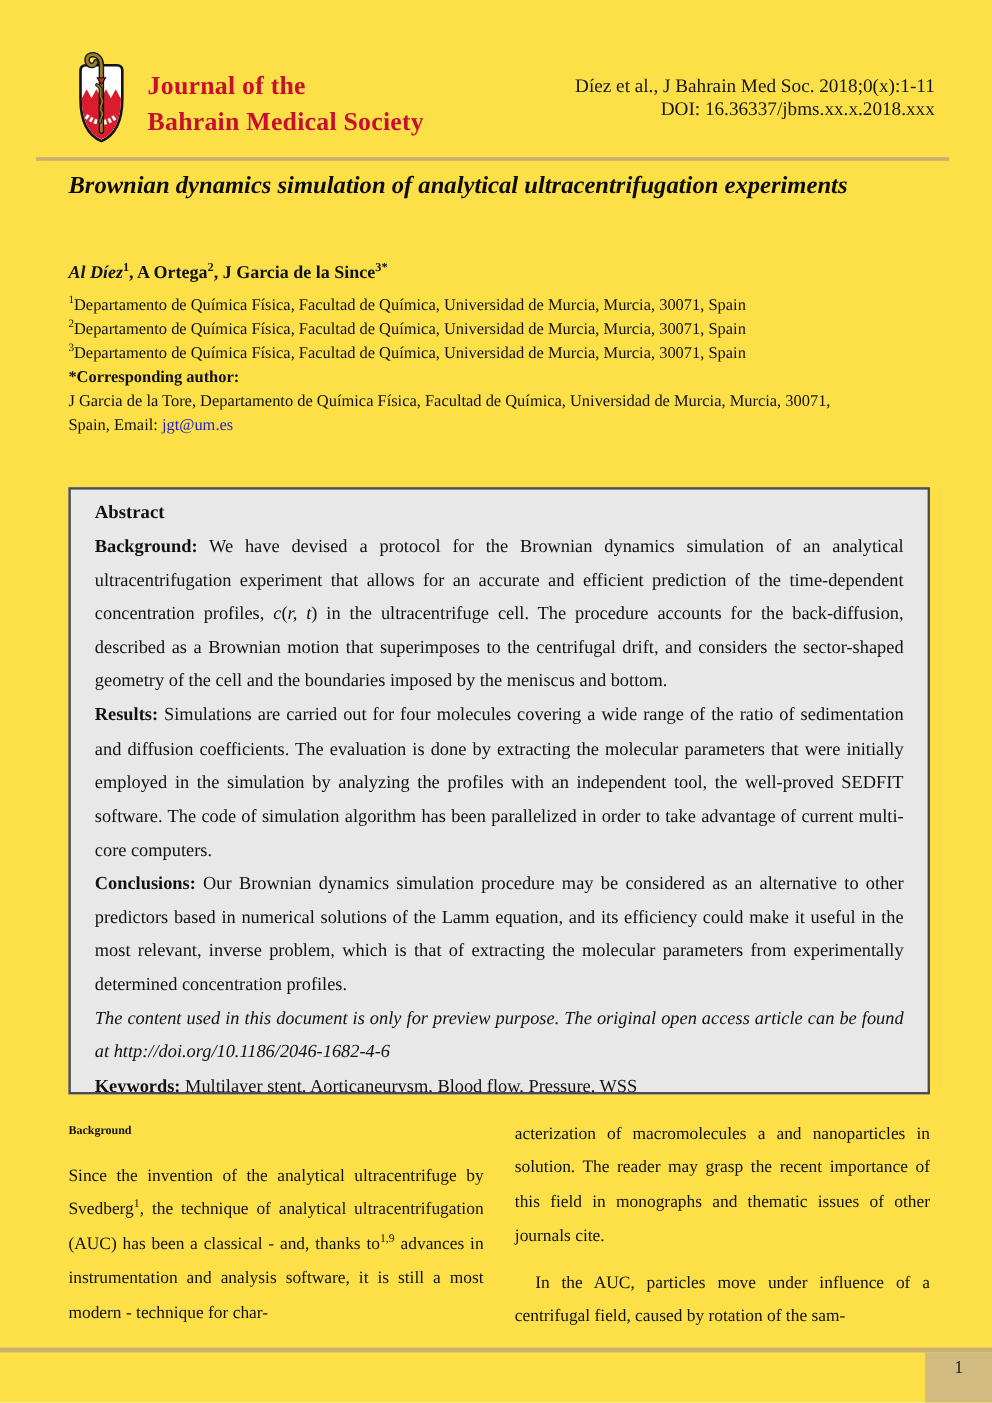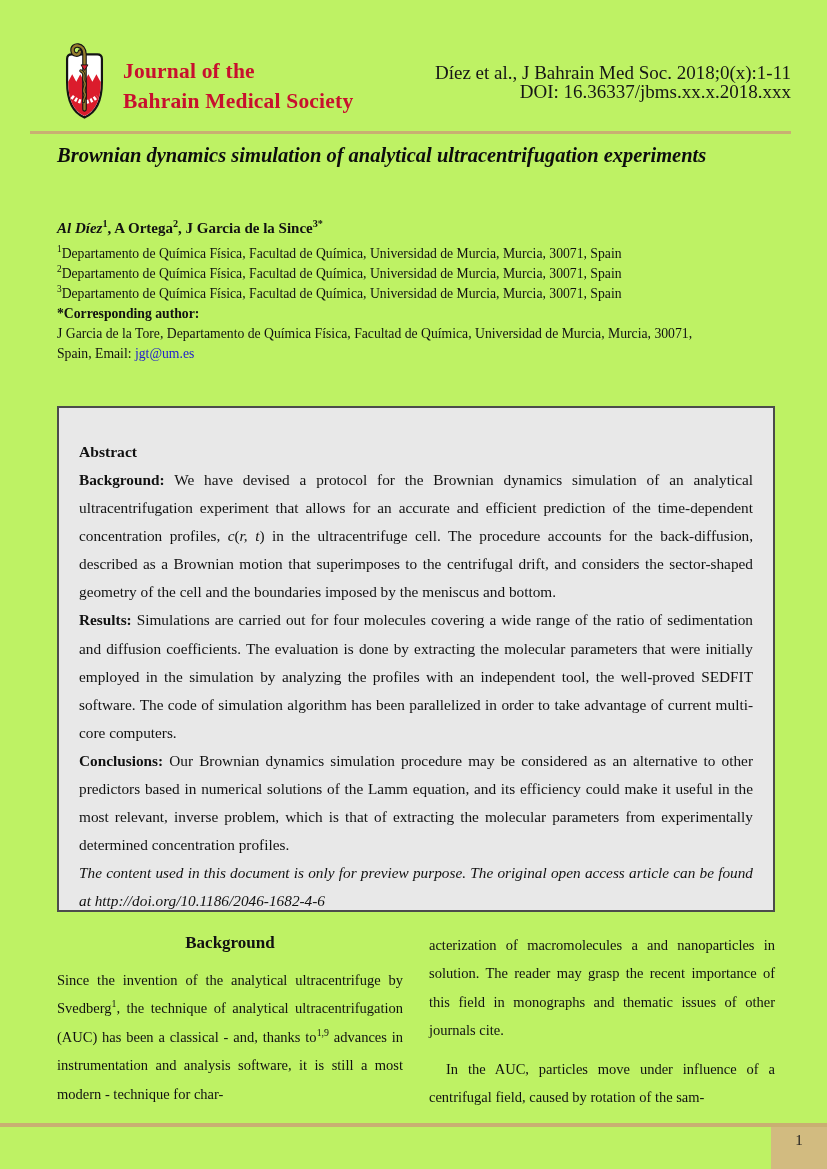--- a/index.html
+++ b/index.html
@@ -1,44 +1,44 @@
 <!DOCTYPE html>
 <html style="--brand-red: #C8102E; --logo-red: #DB1C2C; --staff-gold: #977D2E; --accent-tan: #C9AF72; --accent-tan-light: #D2BB80; --link-blue: #2121CC; --abstract-bg: #E8E8E8; --abstract-border: #4C4C4C;"><head>
 <meta charset="utf-8">
 <style>
   * { margin: 0; padding: 0; box-sizing: border-box; }
   html, body { background: #ffffff; }
   .page {
     position: relative;
     width: 827px;
     height: 1169px;
-    background: #bef264;
+    background: #fde047;
     font-family: "Liberation Serif", "DejaVu Serif", serif;
     color: #111111;
     overflow: hidden;
   }
   sup { font-size: 0.68em; line-height: 0; vertical-align: super; }
 
   
   .logo {
     position: absolute; left: 57px; top: 34px;
     width: 55px; height: 92px;
   }
   .journal-name {
     position: absolute; left: 123px; top: 56px;
     color: var(--brand-red, #C8102E);
     font-weight: bold;
     font-size: 21.5px;
     line-height: 30px;
     letter-spacing: 0.2px;
   }
   .citation {
-    position: absolute; right: 36px; top: 63px;
+    position: absolute; right: 48px; top: 63px;
     text-align: right;
-    font-size: 19px;
+    font-size: 16px;
     line-height: 19px;
     color: #161616;
   }
   .header-rule {
     position: absolute; left: 30px; top: 131px;
     width: 761px; height: 3px;
     background: var(--accent-tan, #C9AF72);
   }
 
   
@@ -71,37 +71,36 @@
     position: absolute; left: 57px; top: 406px;
     width: 718px; height: 506px;
     background: var(--abstract-bg, #E8E8E8);
     border: 2px solid var(--abstract-border, #4C4C4C);
     padding: 6px 20px 8px 20px;
     overflow: hidden;
   }
   .abstract-heading {
     font-size: 15.6px; font-weight: bold;
     line-height: 28px;
-    margin-top: 24px;
   }
   .abstract-box p {
     font-size: 15.3px;
     line-height: 28.1px;
     text-align: justify;
   }
   .abstract-box p.last { text-align: left; }
 
   
   .columns {
     position: absolute; left: 57px; top: 931px;
     width: 718px;
     display: flex; gap: 26px;
   }
   .col { flex: 1; }
-  .body-heading { font-size: 17px; font-weight: bold; line-height: 24px; text-align: center; }
+  .body-heading { font-size: 10px; font-weight: bold; line-height: 24px; }
   .col p {
     font-size: 14.5px;
     line-height: 28.4px;
     text-align: justify;
   }
   .col .after-heading { margin-top: 11px; }
   .col .indented { margin-top: 10px; text-indent: 17px; }
 
   
   .footer-rule {

